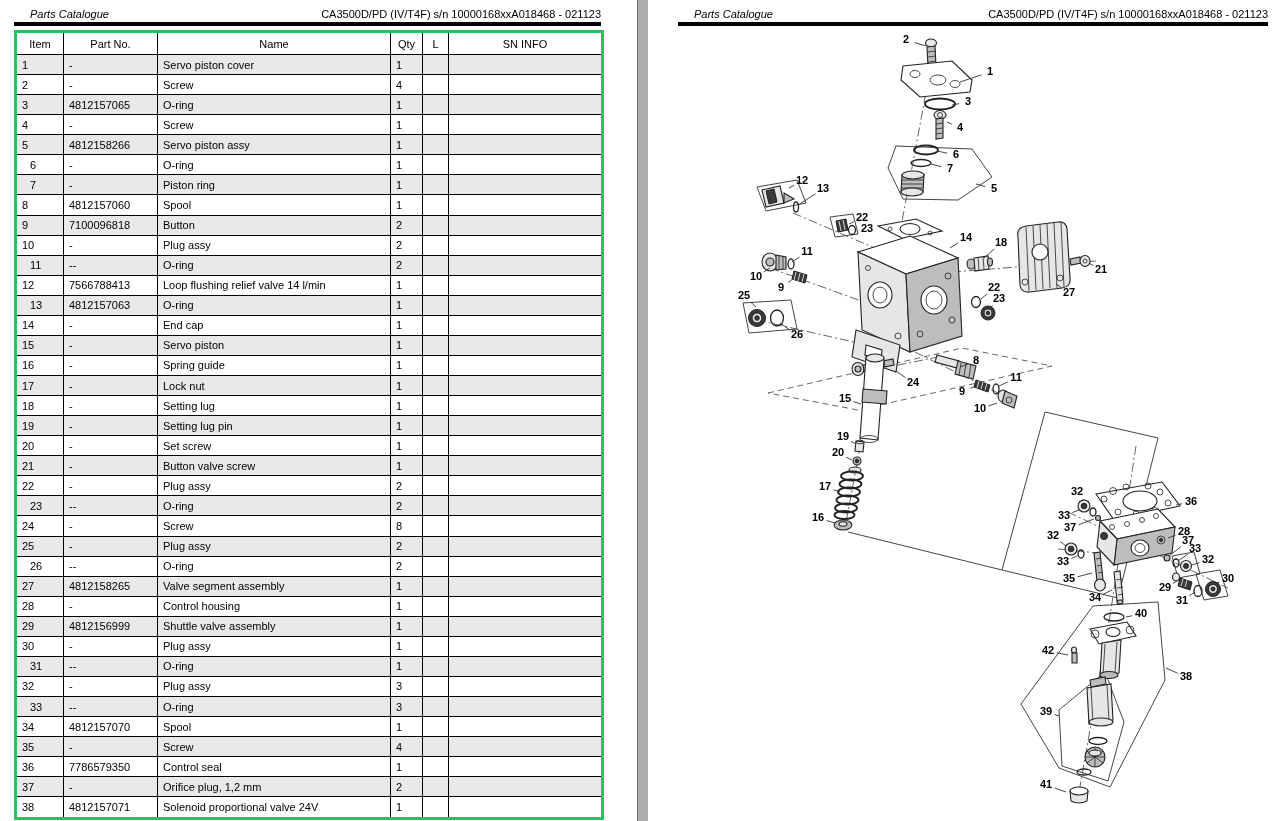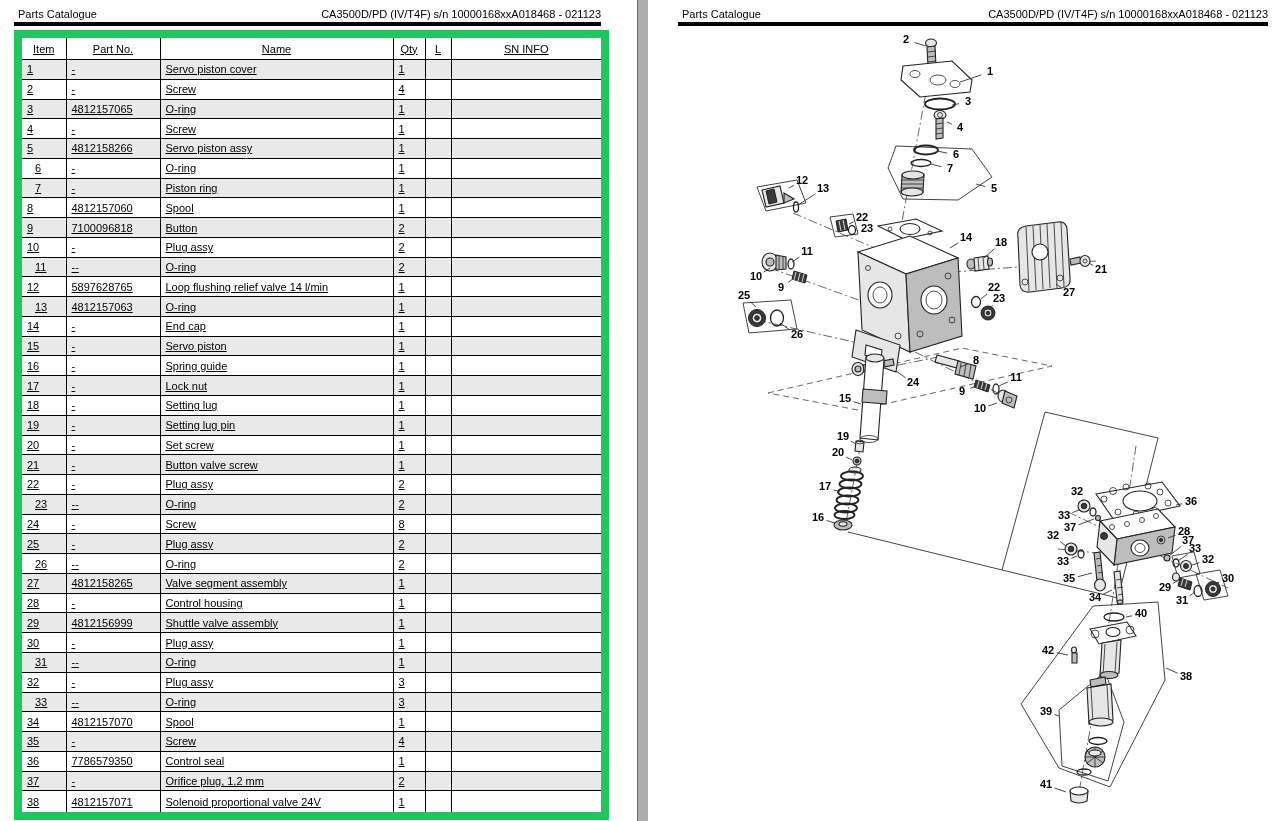--- a/index.html
+++ b/index.html
@@ -4,31 +4,31 @@
 <style>
   html,body{margin:0;padding:0;background:#fff;}
   body{width:1282px;height:821px;position:relative;overflow:hidden;
        font-family:"Liberation Sans",sans-serif;color:#000;}
   .page{position:absolute;top:0;height:821px;background:#fff;}
   .page-left{left:0;width:636px;}
   .page-right{left:648px;width:634px;}
   .page-header{position:absolute;top:8px;left:0;right:0;font-size:11px;}
   .page-left .page-header{left:14px;right:35px;}
   .page-right .page-header{left:30px;right:14px;}
-  .hdr-title{position:absolute;left:4px;top:0;}
+  .hdr-title{position:absolute;left:16px;top:0;font-style:italic;}
   .hdr-ref{position:absolute;right:0;top:0;text-align:center;}
   .hdr-rule{position:absolute;top:22px;height:4px;background:#000;}
   .page-left .hdr-rule{left:14px;width:587px;}
   .page-right .hdr-rule{left:30px;width:590px;}
   .page-separator{position:absolute;left:637px;top:0;width:10px;height:821px;
        background:#adadad;border-left:1px solid #6e6e6e;border-right:1px solid #6e6e6e;}
   table.parts{position:absolute;left:14px;top:30px;width:587px;height:790px;
        border-collapse:collapse;table-layout:fixed;font-size:11px;}
   table.parts,table.parts th,table.parts td{border:1px solid #000;}
-  table.parts{border:8px solid #22c55e;text-decoration:underline;}
+  table.parts{border:3px solid #22c55e;}
   table.parts th{height:21px;font-weight:normal;text-align:center;padding:0 2px;background:#fff;}
   table.parts td{padding:0 5px;white-space:nowrap;overflow:hidden;}
   table.parts tbody tr:nth-child(odd){background:#e9e9e9;}
   col.c-item{width:48px;}col.c-part{width:94px;}col.c-name{width:233px;}
   col.c-qty{width:32px;}col.c-l{width:26px;}col.c-sn{width:154px;}
   td.item{padding-left:6px;}
   tr.indent td.item{padding-left:13px;}
   svg.diagram{position:absolute;left:0px;top:28px;width:634px;height:793px;}
   .axis{fill:none;stroke:#555;stroke-width:0.9;stroke-dasharray:9 3 2 3;}
   .thin{fill:none;stroke:#444;stroke-width:1;}
@@ -156,21 +156,21 @@
         <tr class="indent">
           <td class="item">11</td>
           <td class="part">--</td>
           <td class="name">O-ring</td>
           <td class="qty">2</td>
           <td class="l"></td>
           <td class="sn"></td>
         </tr>
         <tr>
           <td class="item">12</td>
-          <td class="part">5897628765</td>
+          <td class="part">7566788413</td>
           <td class="name">Loop flushing relief valve 14 l/min</td>
           <td class="qty">1</td>
           <td class="l"></td>
           <td class="sn"></td>
         </tr>
         <tr class="indent">
           <td class="item">13</td>
           <td class="part">4812157063</td>
           <td class="name">O-ring</td>
           <td class="qty">1</td>

